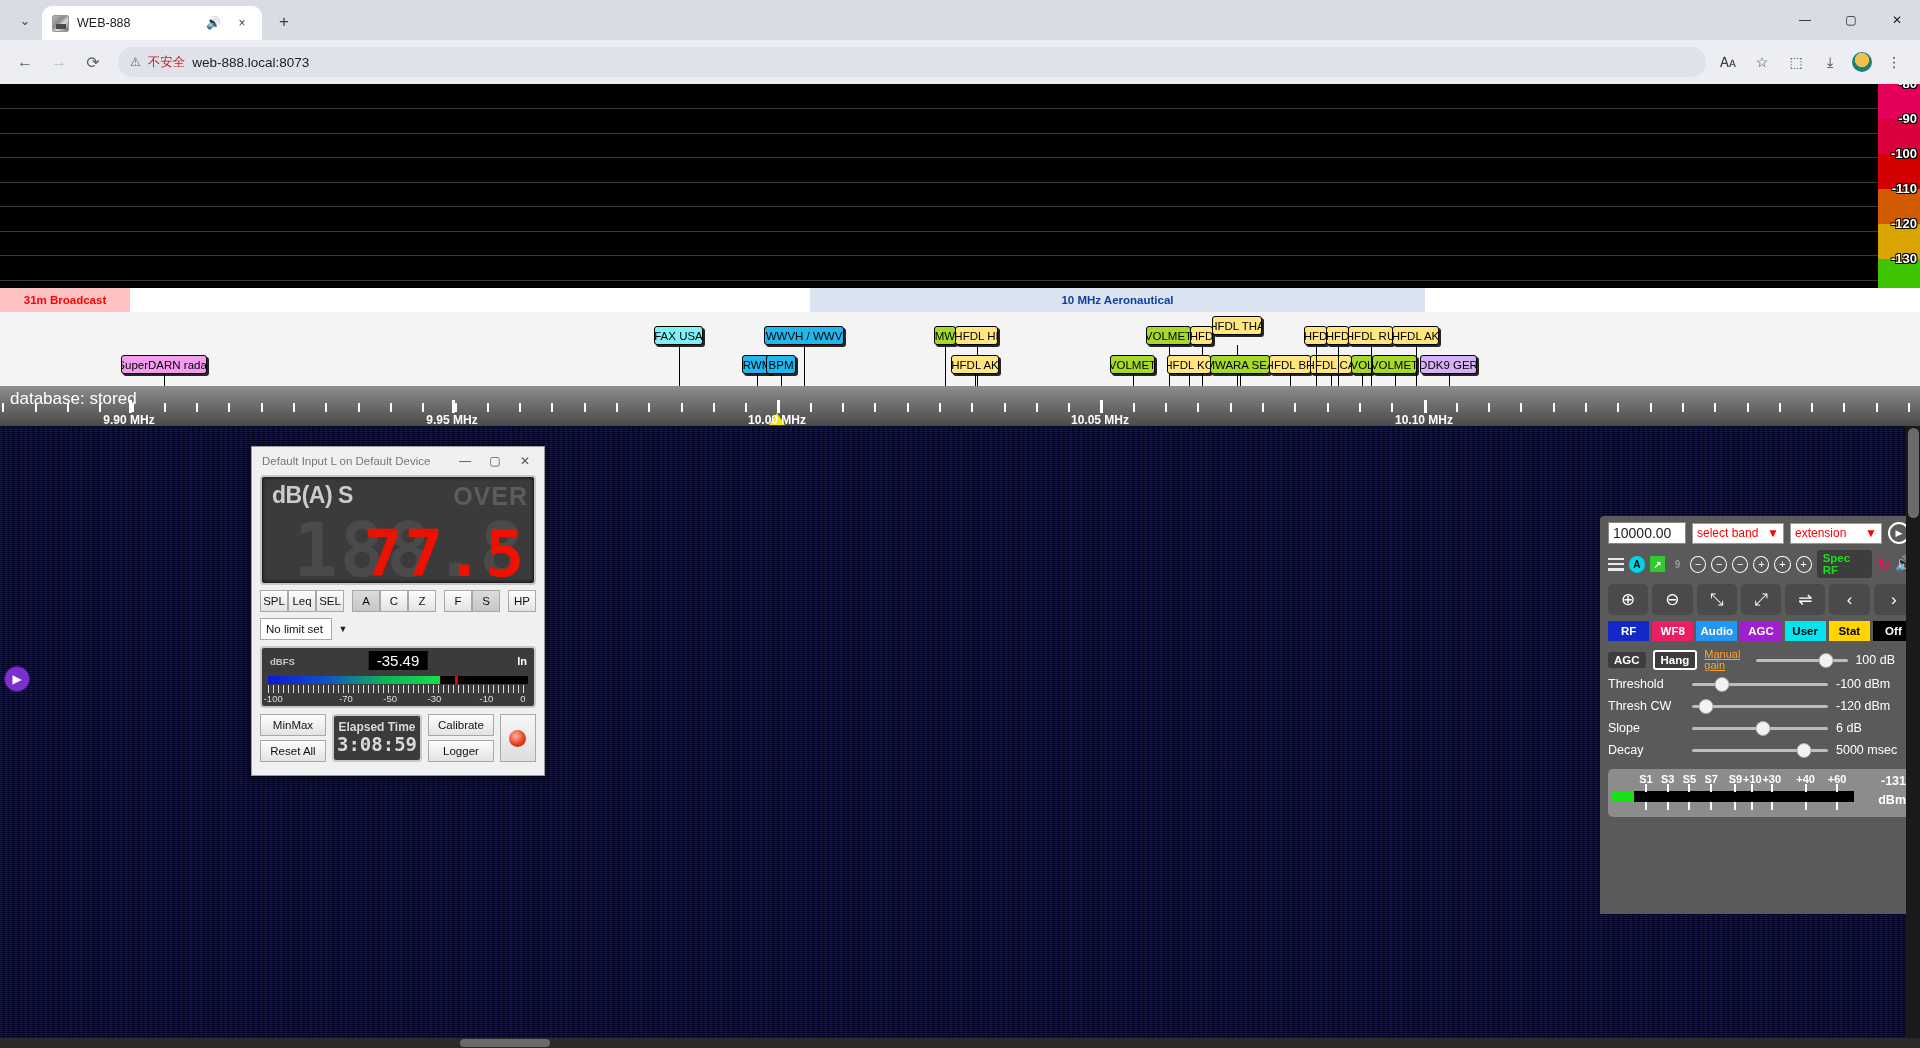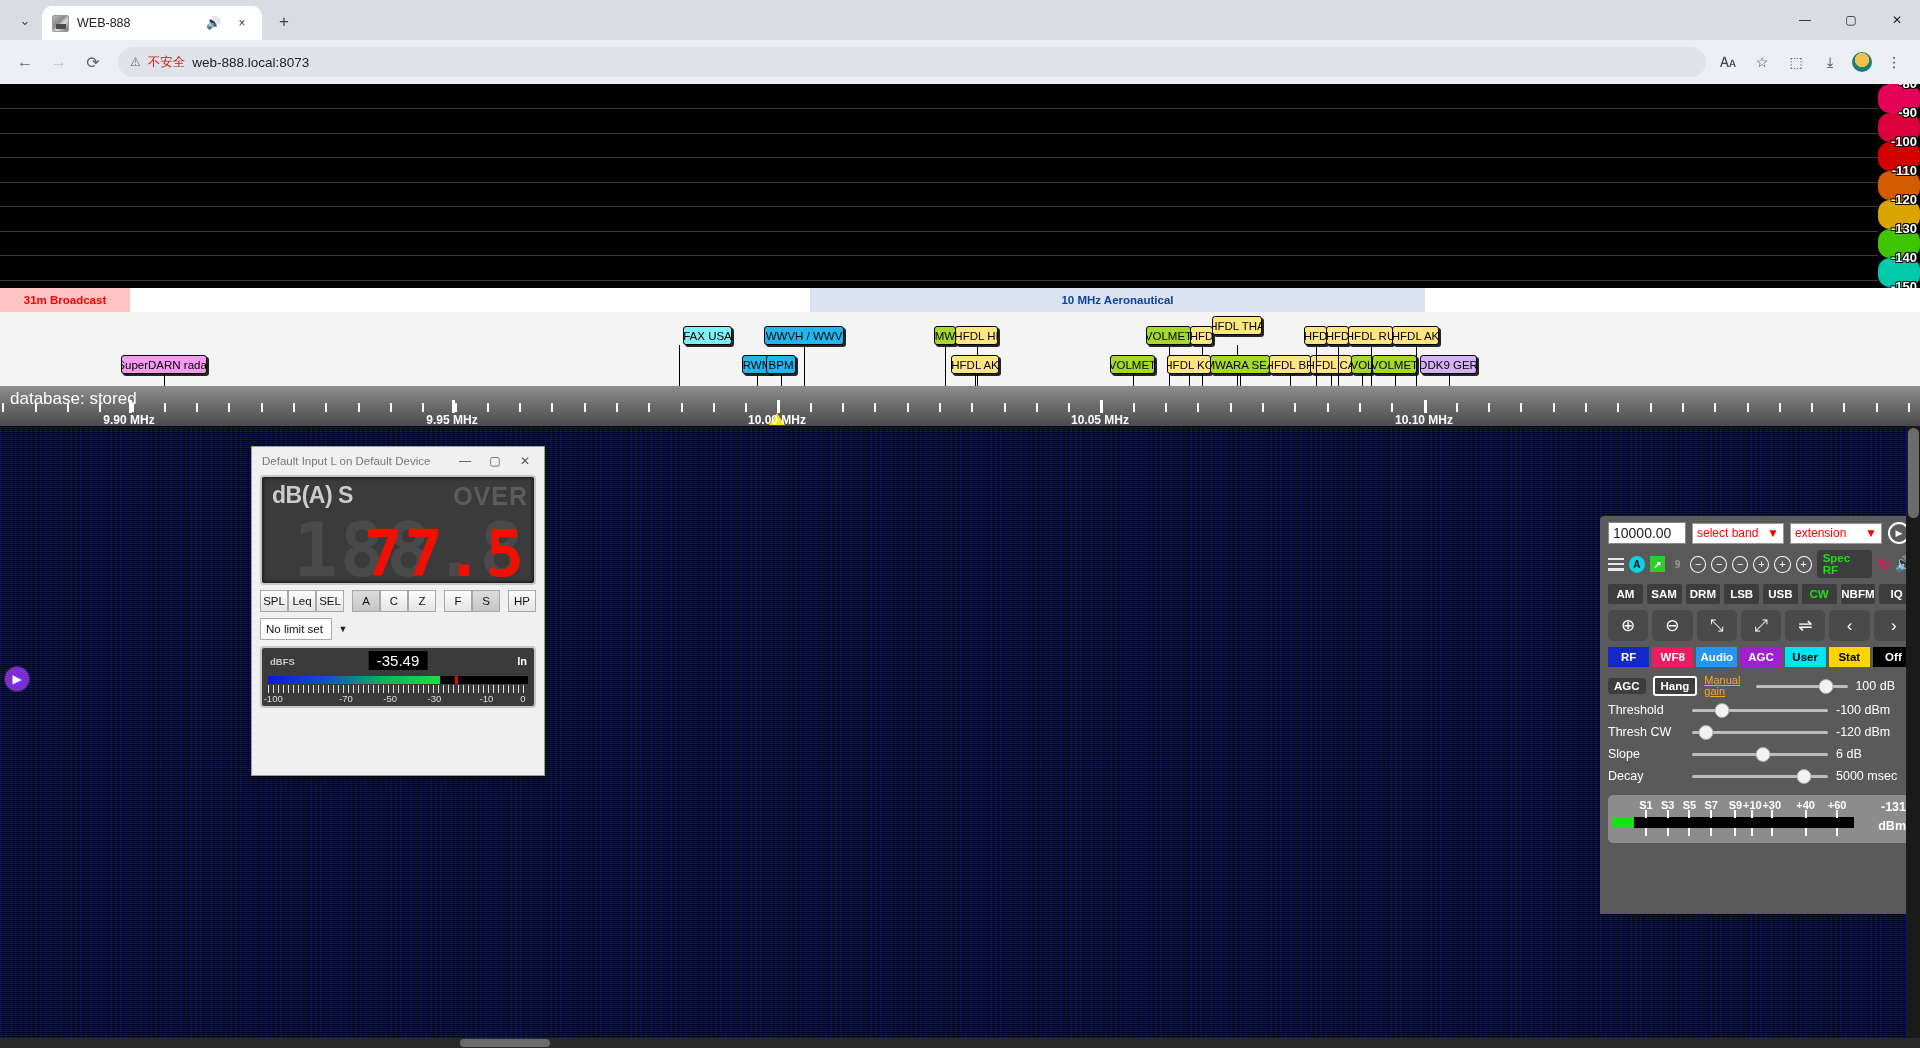--- a/index.html
+++ b/index.html
@@ -38,21 +38,21 @@
   .tbic{ width:24px;height:24px;display:flex;align-items:center;justify-content:center;color:#3c4043;font-size:14px;}
   .avatar{ width:20px;height:20px;border-radius:50%;
            background:radial-gradient(circle at 50% 40%, #f2c14b 0 45%, #1b7f79 46% 100%);}
 
   
   .app{ position:absolute; left:0; top:84px; width:1920px; height:964px; background:#000; }
 
   .spectrum{ position:relative; width:1920px; height:204px; background:#000; overflow:hidden;}
   .spec-grid{ position:absolute; left:0; width:1878px; height:1px; background:#3a3a3a; }
   .dbscale{ position:absolute; right:0; top:0; width:42px; height:204px; }
-  .dbrow{ height:29px; position:relative;border-radius:12px; }
+  .dbrow{ height:35px; position:relative; }
   .dbrow span{ position:absolute; right:3px; top:-8px; font-size:13px; font-weight:bold;
                color:#fff; text-shadow:1px 1px 0 #000,-1px -1px 0 #000,1px -1px 0 #000,-1px 1px 0 #000;}
 
   
   .bandbar{ position:relative; height:24px; background:#fff; }
   .bandseg{ position:absolute; top:0; height:24px; display:flex; align-items:center; justify-content:center;
             font-size:11.5px; font-weight:bold; }
 
   
   .labels{ position:relative; height:74px; background:#f4f4f4; }
@@ -276,21 +276,21 @@
     </div>
 
     <div class="bandbar" id="bandbar">
         <div class="bandseg" style="left: 0px; width: 130px; background: rgb(255, 194, 194); color: rgb(255, 0, 0);">31m Broadcast</div>
         <div class="bandseg" style="left: 810px; width: 615px; background: rgb(217, 228, 240); color: rgb(16, 64, 160);">10 MHz Aeronautical</div>
       </div>
 
     <div class="labels" id="labelarea">
         <div class="lbl" style="left: 121px; top: 43px; width: 86px; background: rgb(244, 155, 240);">SuperDARN radar</div>
         <div class="stem" style="left: 164px; top: 62px; height: 12px;"></div>
-        <div class="lbl" style="left: 683px; top: 14px; width: 49px; background: rgb(127, 240, 245);">FAX USA</div>
+        <div class="lbl" style="left: 654px; top: 14px; width: 49px; background: rgb(127, 240, 245);">FAX USA</div>
         <div class="stem" style="left: 678.5px; top: 33px; height: 41px;"></div>
         <div class="lbl" style="left: 764px; top: 14px; width: 80px; background: rgb(33, 183, 238);">WWVH / WWV</div>
         <div class="stem" style="left: 804px; top: 33px; height: 41px;"></div>
         <div class="lbl" style="left: 742px; top: 43px; width: 30px; background: rgb(33, 183, 238);">RWM</div>
         <div class="stem" style="left: 757px; top: 62px; height: 12px;"></div>
         <div class="lbl" style="left: 766px; top: 43px; width: 30px; background: rgb(33, 183, 238);">BPM</div>
         <div class="stem" style="left: 781px; top: 62px; height: 12px;"></div>
         <div class="lbl" style="left: 934px; top: 14px; width: 22px; background: rgb(166, 217, 42);">MW</div>
         <div class="stem" style="left: 945px; top: 33px; height: 41px;"></div>
         <div class="lbl" style="left: 955px; top: 14px; width: 43px; background: rgb(255, 230, 128);">HFDL HI</div>
@@ -455,20 +455,37 @@
           <div class="mb-sc" id="dbfsscale">
               <span style="left: 2%;">-100</span>
               <span style="left: 30%;">-70</span>
               <span style="left: 47%;">-50</span>
               <span style="left: 64%;">-30</span>
               <span style="left: 84%;">-10</span>
               <span style="left: 98%;">0</span>
             </div>
         </div>
 
+        <div class="lastrow">
+          <div class="colbtns">
+            <div class="wbtn">MinMax</div>
+            <div class="wbtn">Reset All</div>
+          </div>
+          <div class="elapsed">
+            <div class="el-t">Elapsed Time</div>
+            <div class="el-v">3:08:59</div>
+          </div>
+          <div class="colbtns">
+            <div class="wbtn">Calibrate</div>
+            <div class="wbtn">Logger</div>
+          </div>
+          <div class="recbox">
+            <div class="recdot"></div>
+          </div>
+        </div>
       </div>
 
       <div class="rcp" style="top:90px">
         <div class="rcp-r1">
           <div class="freqin">10000.00</div>
           <div class="dropdown" style="width:92px">
             <span>select band</span>
             <span>▼</span>
           </div>
           <div class="dropdown" style="width:92px">
@@ -491,30 +508,20 @@
           <div class="circ">−</div>
           <div class="circ">−</div>
           <div class="circ">+</div>
           <div class="circ">+</div>
           <div class="circ">+</div>
           <div class="specrf">Spec RF</div>
           <div style="color:#e8115b;font-size:16px;font-weight:bold">↻</div>
           <div style="color:#19d019;font-size:15px">🔊</div>
         </div>
 
-        <div class="rcp-modes" id="modes">
-            <div class="mode">AM</div>
-            <div class="mode">SAM</div>
-            <div class="mode">DRM</div>
-            <div class="mode">LSB</div>
-            <div class="mode">USB</div>
-            <div class="mode on">CW</div>
-            <div class="mode">NBFM</div>
-            <div class="mode">IQ</div>
-          </div>
 
         <div class="rcp-zoom">
           <div class="zb">⊕</div>
           <div class="zb">⊖</div>
           <div class="zb">⤡</div>
           <div class="zb">⤢</div>
           <div class="zb">⇌</div>
           <div class="zb">‹</div>
           <div class="zb">›</div>
         </div>

